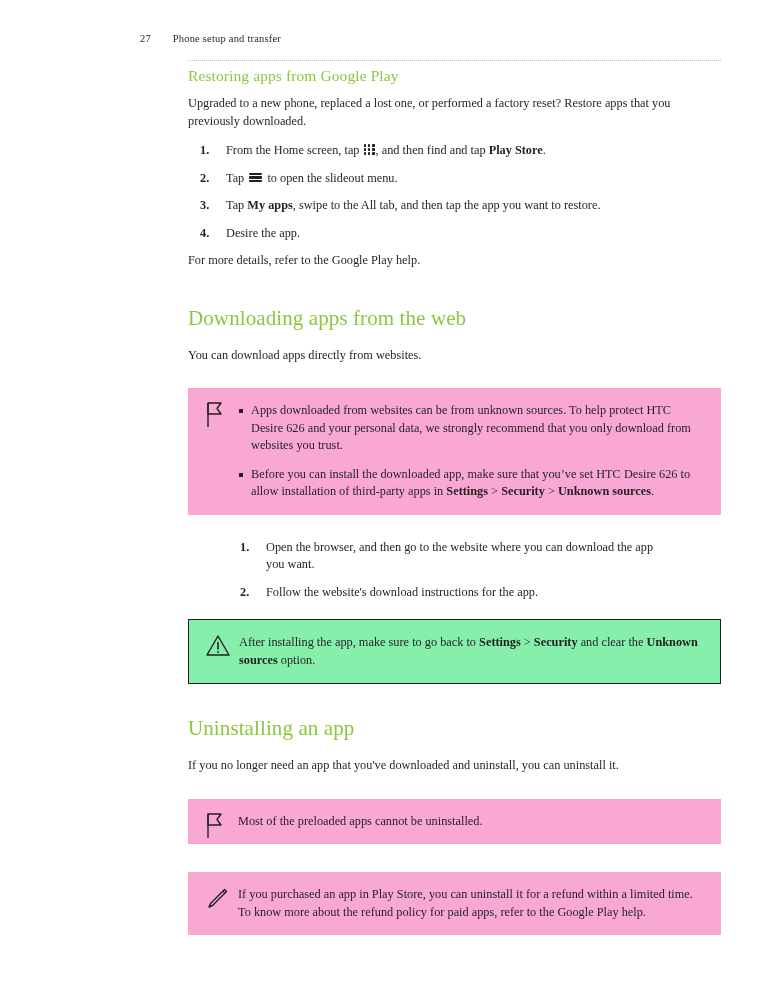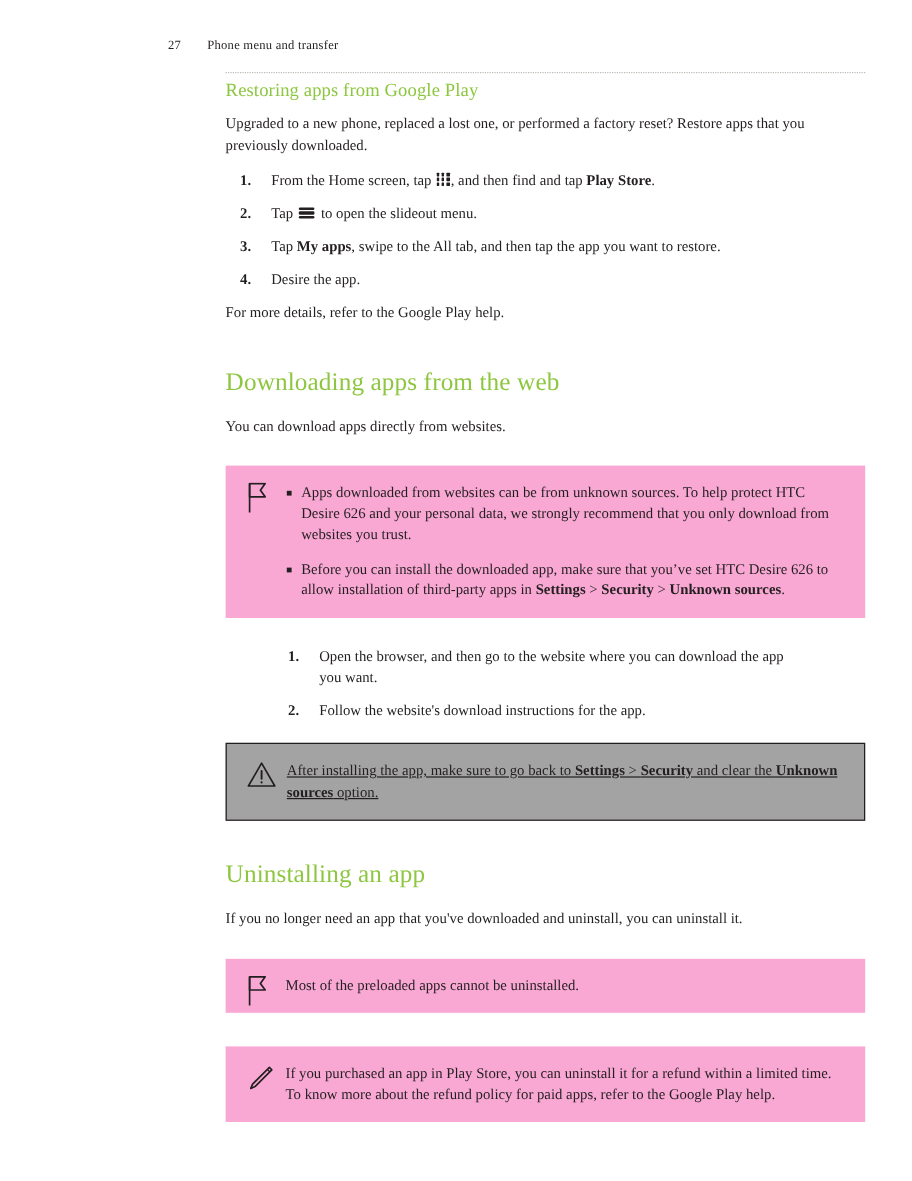--- a/index.html
+++ b/index.html
@@ -144,23 +144,22 @@
   .note {
     background: #f9a8d4;
     width: 533px;
     box-sizing: border-box;
     padding: 14px 16px 14px 50px;
     position: relative;
     margin: 0 0 0 0;
     min-height: 36px;
   }
   .note.framed {
-    background: #a3a3a3;
+    background: #86efac;
     border: 1.4px solid #231f20;
-    text-decoration: underline;
   }
   .note .glyph {
     position: absolute;
     left: 16px;
     top: 14px;
     width: 24px;
     height: 26px;
   }
   .note ul {
     margin: 0;
@@ -199,21 +198,21 @@
   .sp-24 { height: 24px; }
   .sp-32 { height: 32px; }
 </style>
 </head>
 <body>
 
 <div class="page">
 
   <div class="pg-header">
     <span class="pg-num">27</span>
-    <span class="pg-chapter">Phone menu and transfer</span>
+    <span class="pg-chapter">Phone setup and transfer</span>
   </div>
 
   <div class="content">
 
     <div class="sect">
       <div class="dotrule"></div>
       <h2 class="sub-head">Restoring apps from Google Play</h2>
       <p class="body">Upgraded to a new phone, replaced a lost one, or performed a factory reset? Restore apps that you previously downloaded.</p>
 
       <ol class="steps">

